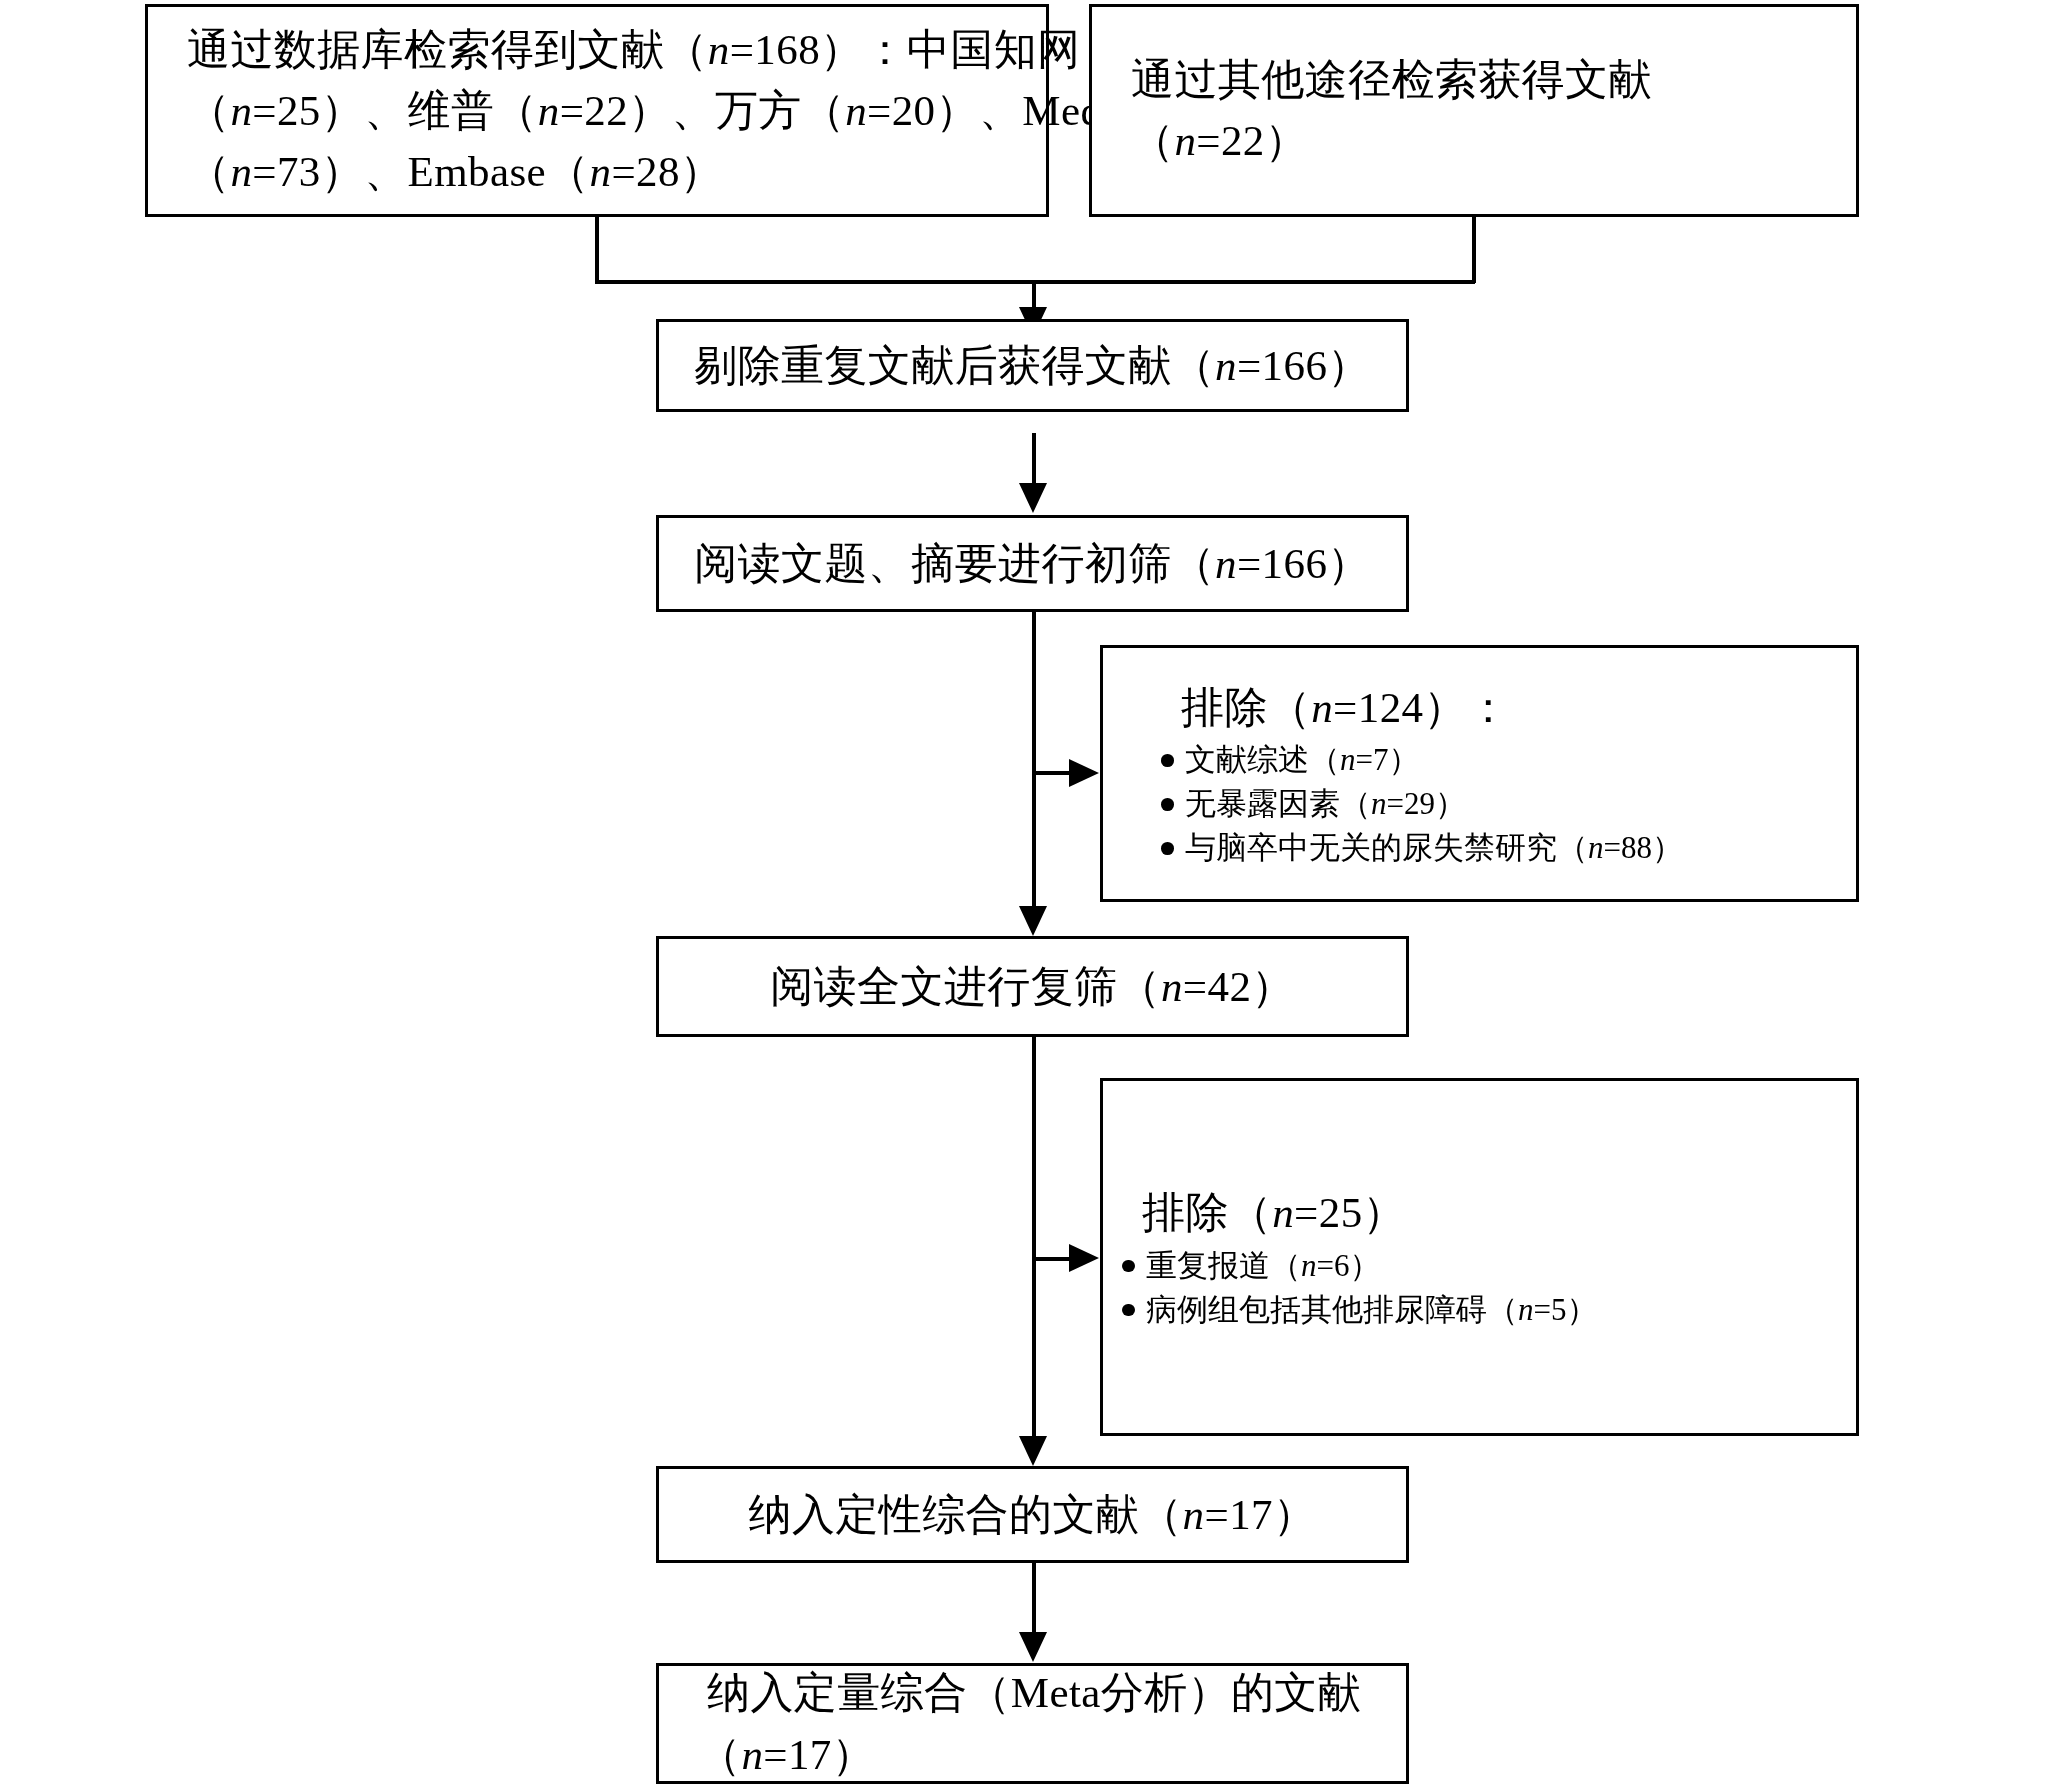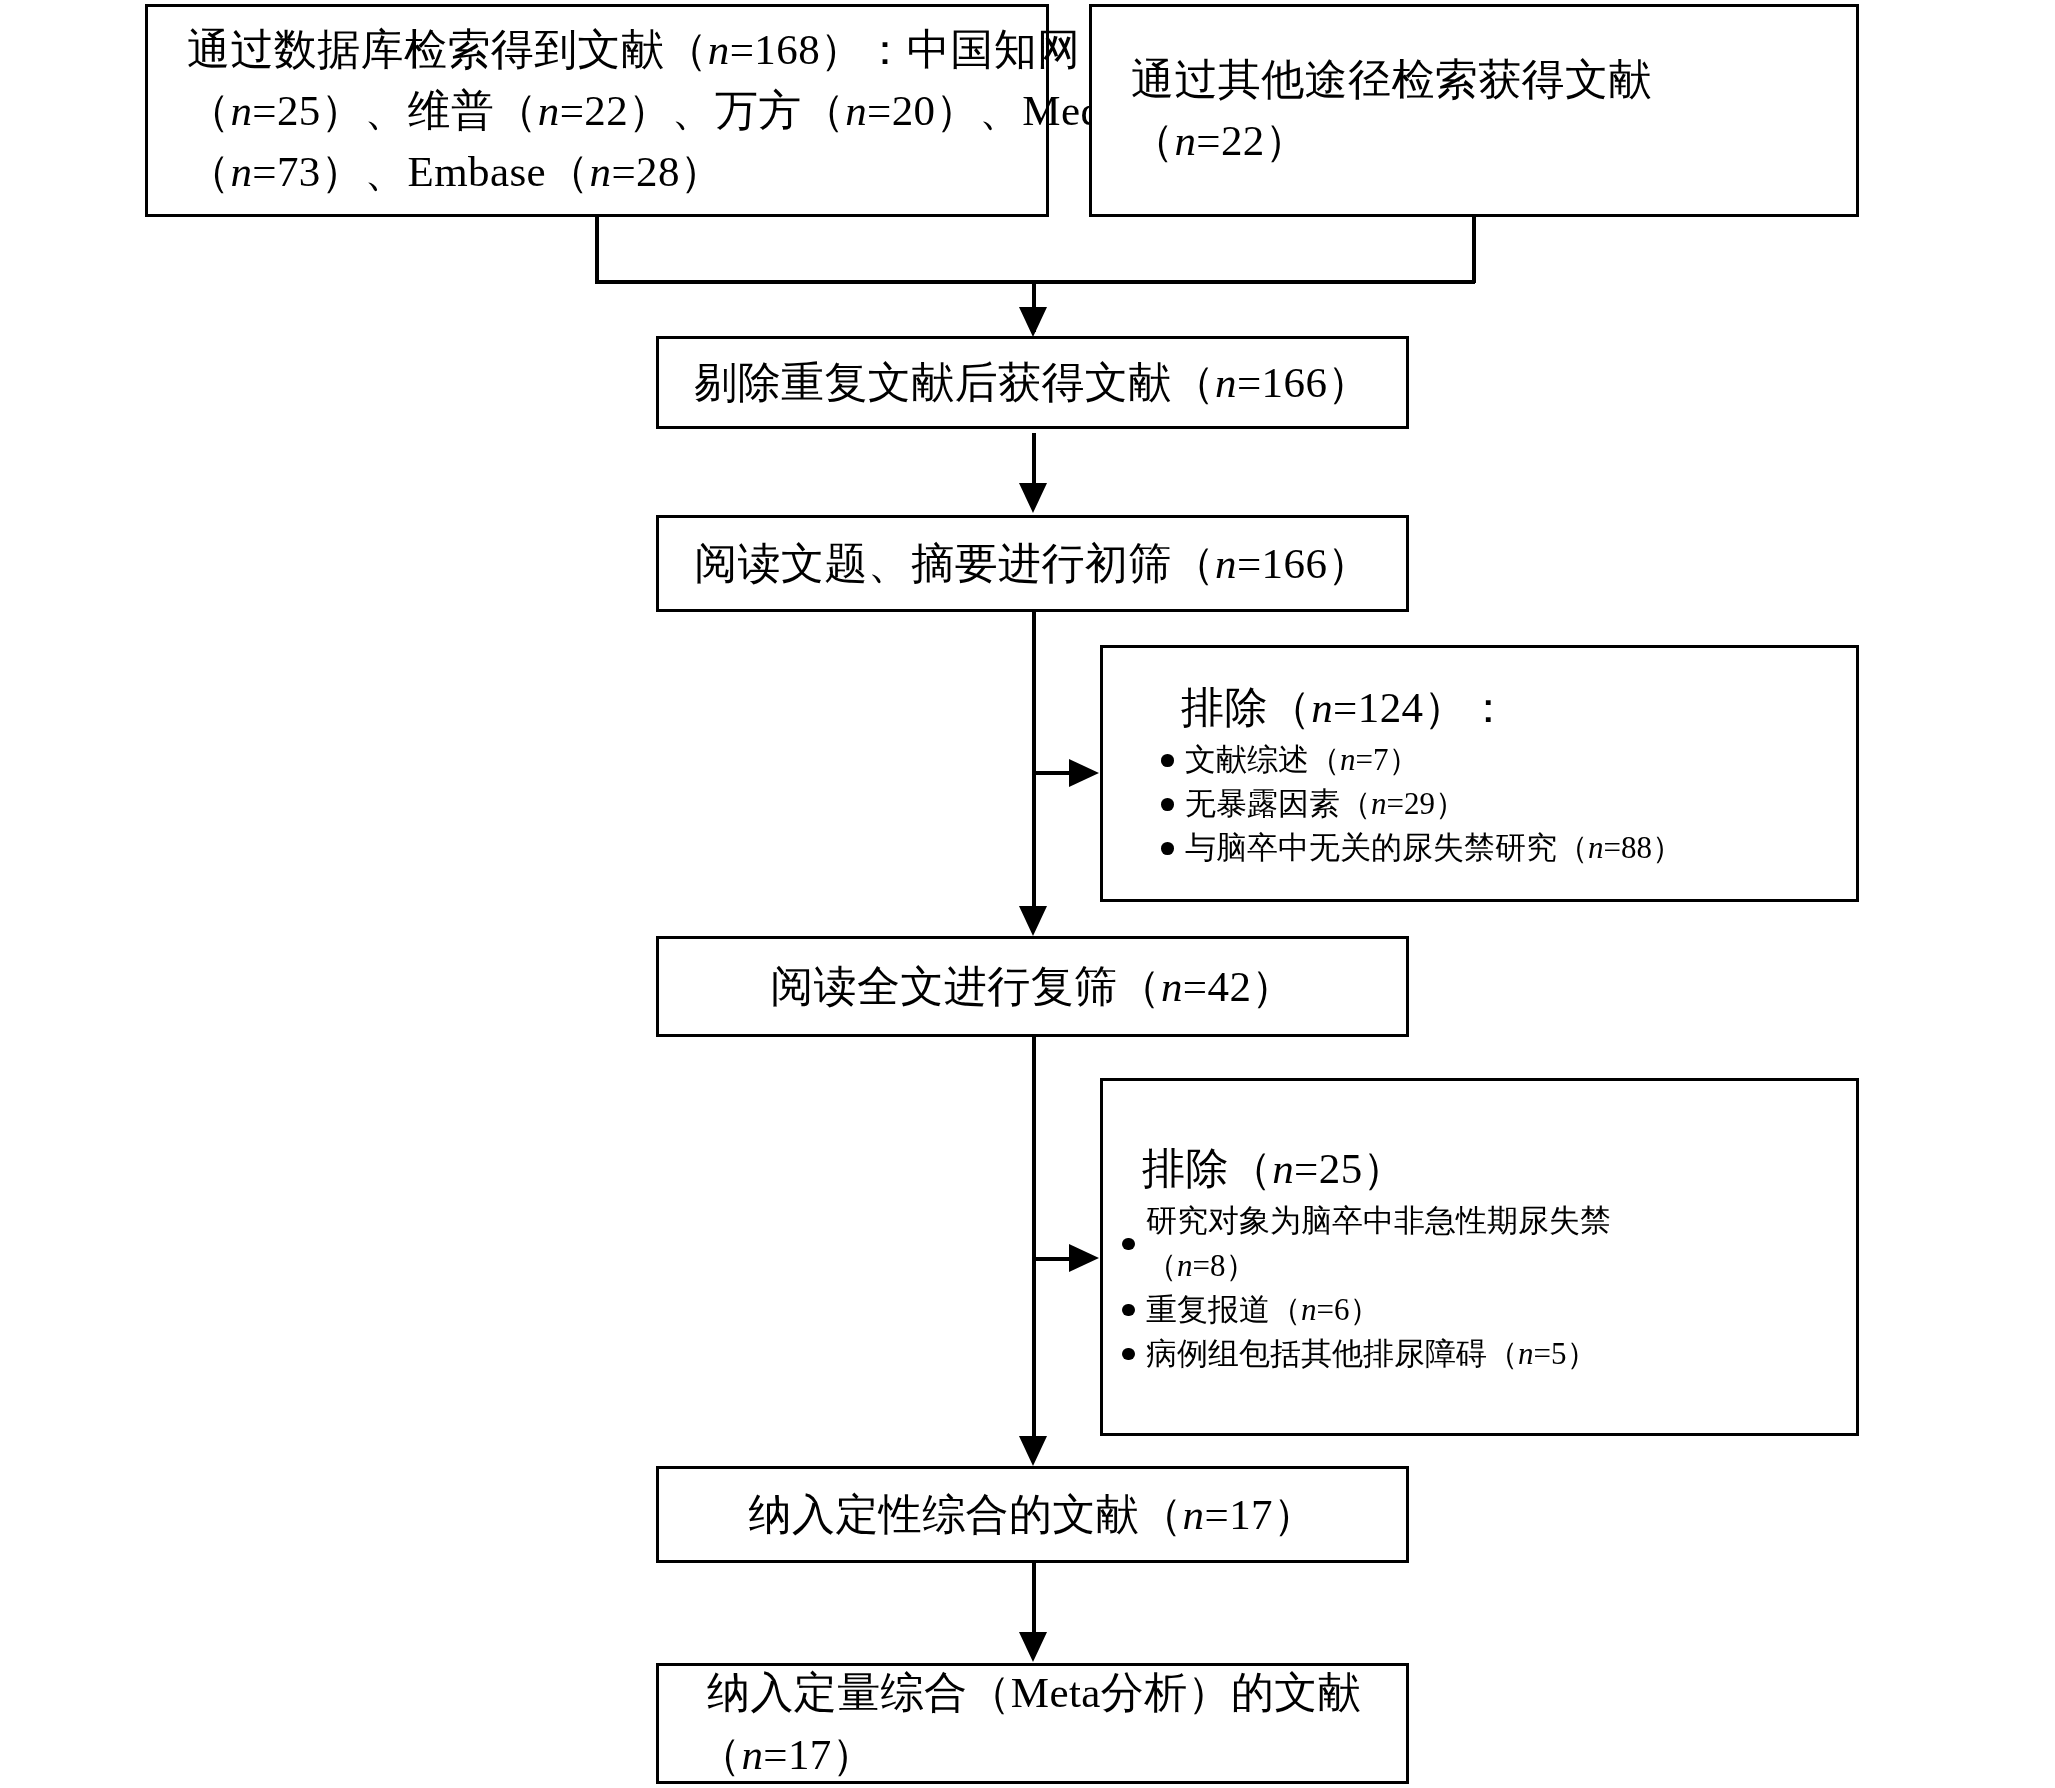--- a/index.html
+++ b/index.html
@@ -112,21 +112,21 @@
     <div class="line pad-l">通过其他途径检索获得文献</div>
     <div class="line pad-l">（<span class="it">n</span>=22）</div>
   </div>
 
   <div class="vline" style="left:595px; top:216px; height:67px;"></div>
   <div class="vline" style="left:1472px; top:216px; height:67px;"></div>
   <div class="hline" style="left:595px; top:280px; width:880px;"></div>
   <div class="vline" style="left:1032px; top:280px; height:52px;"></div>
   <div class="arrow-down" style="left:1019px; top:307px;"></div>
 
-  <div class="box center" style="left:656px; top:336px; width:753px; height:93px;">
+  <div class="box center" style="left:656px; top:319px; width:753px; height:93px;">
     <div class="line pad-c">剔除重复文献后获得文献（<span class="it">n</span>=166）</div>
   </div>
 
   <div class="vline" style="left:1032px; top:433px; height:58px;"></div>
   <div class="arrow-down" style="left:1019px; top:483px;"></div>
 
   <div class="box center" style="left:656px; top:515px; width:753px; height:97px;">
     <div class="line pad-c">阅读文题、摘要进行初筛（<span class="it">n</span>=166）</div>
   </div>
 
@@ -158,25 +158,20 @@
   </div>
 
   <div class="vline" style="left:1032px; top:1037px; height:403px;"></div>
   <div class="hline" style="left:1032px; top:1257px; width:39px;"></div>
   <div class="arrow-right" style="left:1069px; top:1244px;"></div>
   <div class="arrow-down" style="left:1019px; top:1436px;"></div>
 
   <div class="box" style="left:1100px; top:1078px; width:759px; height:358px;">
     <div class="line pad-l">排除（<span class="it">n</span>=25）</div>
     <ul class="bullets">
-      <li class="two-line">
-        <span class="bullet-dot"></span>
-        <span>研究对象为脑卒中非急性期尿失禁</span>
-        <div>（<span class="it">n</span>=8）</div>
-      </li>
       <li>
         <span class="bullet-dot"></span>
         <span>重复报道（<span class="it">n</span>=6）</span>
       </li>
       <li>
         <span class="bullet-dot"></span>
         <span>病例组包括其他排尿障碍（<span class="it">n</span>=5）</span>
       </li>
     </ul>
   </div>

